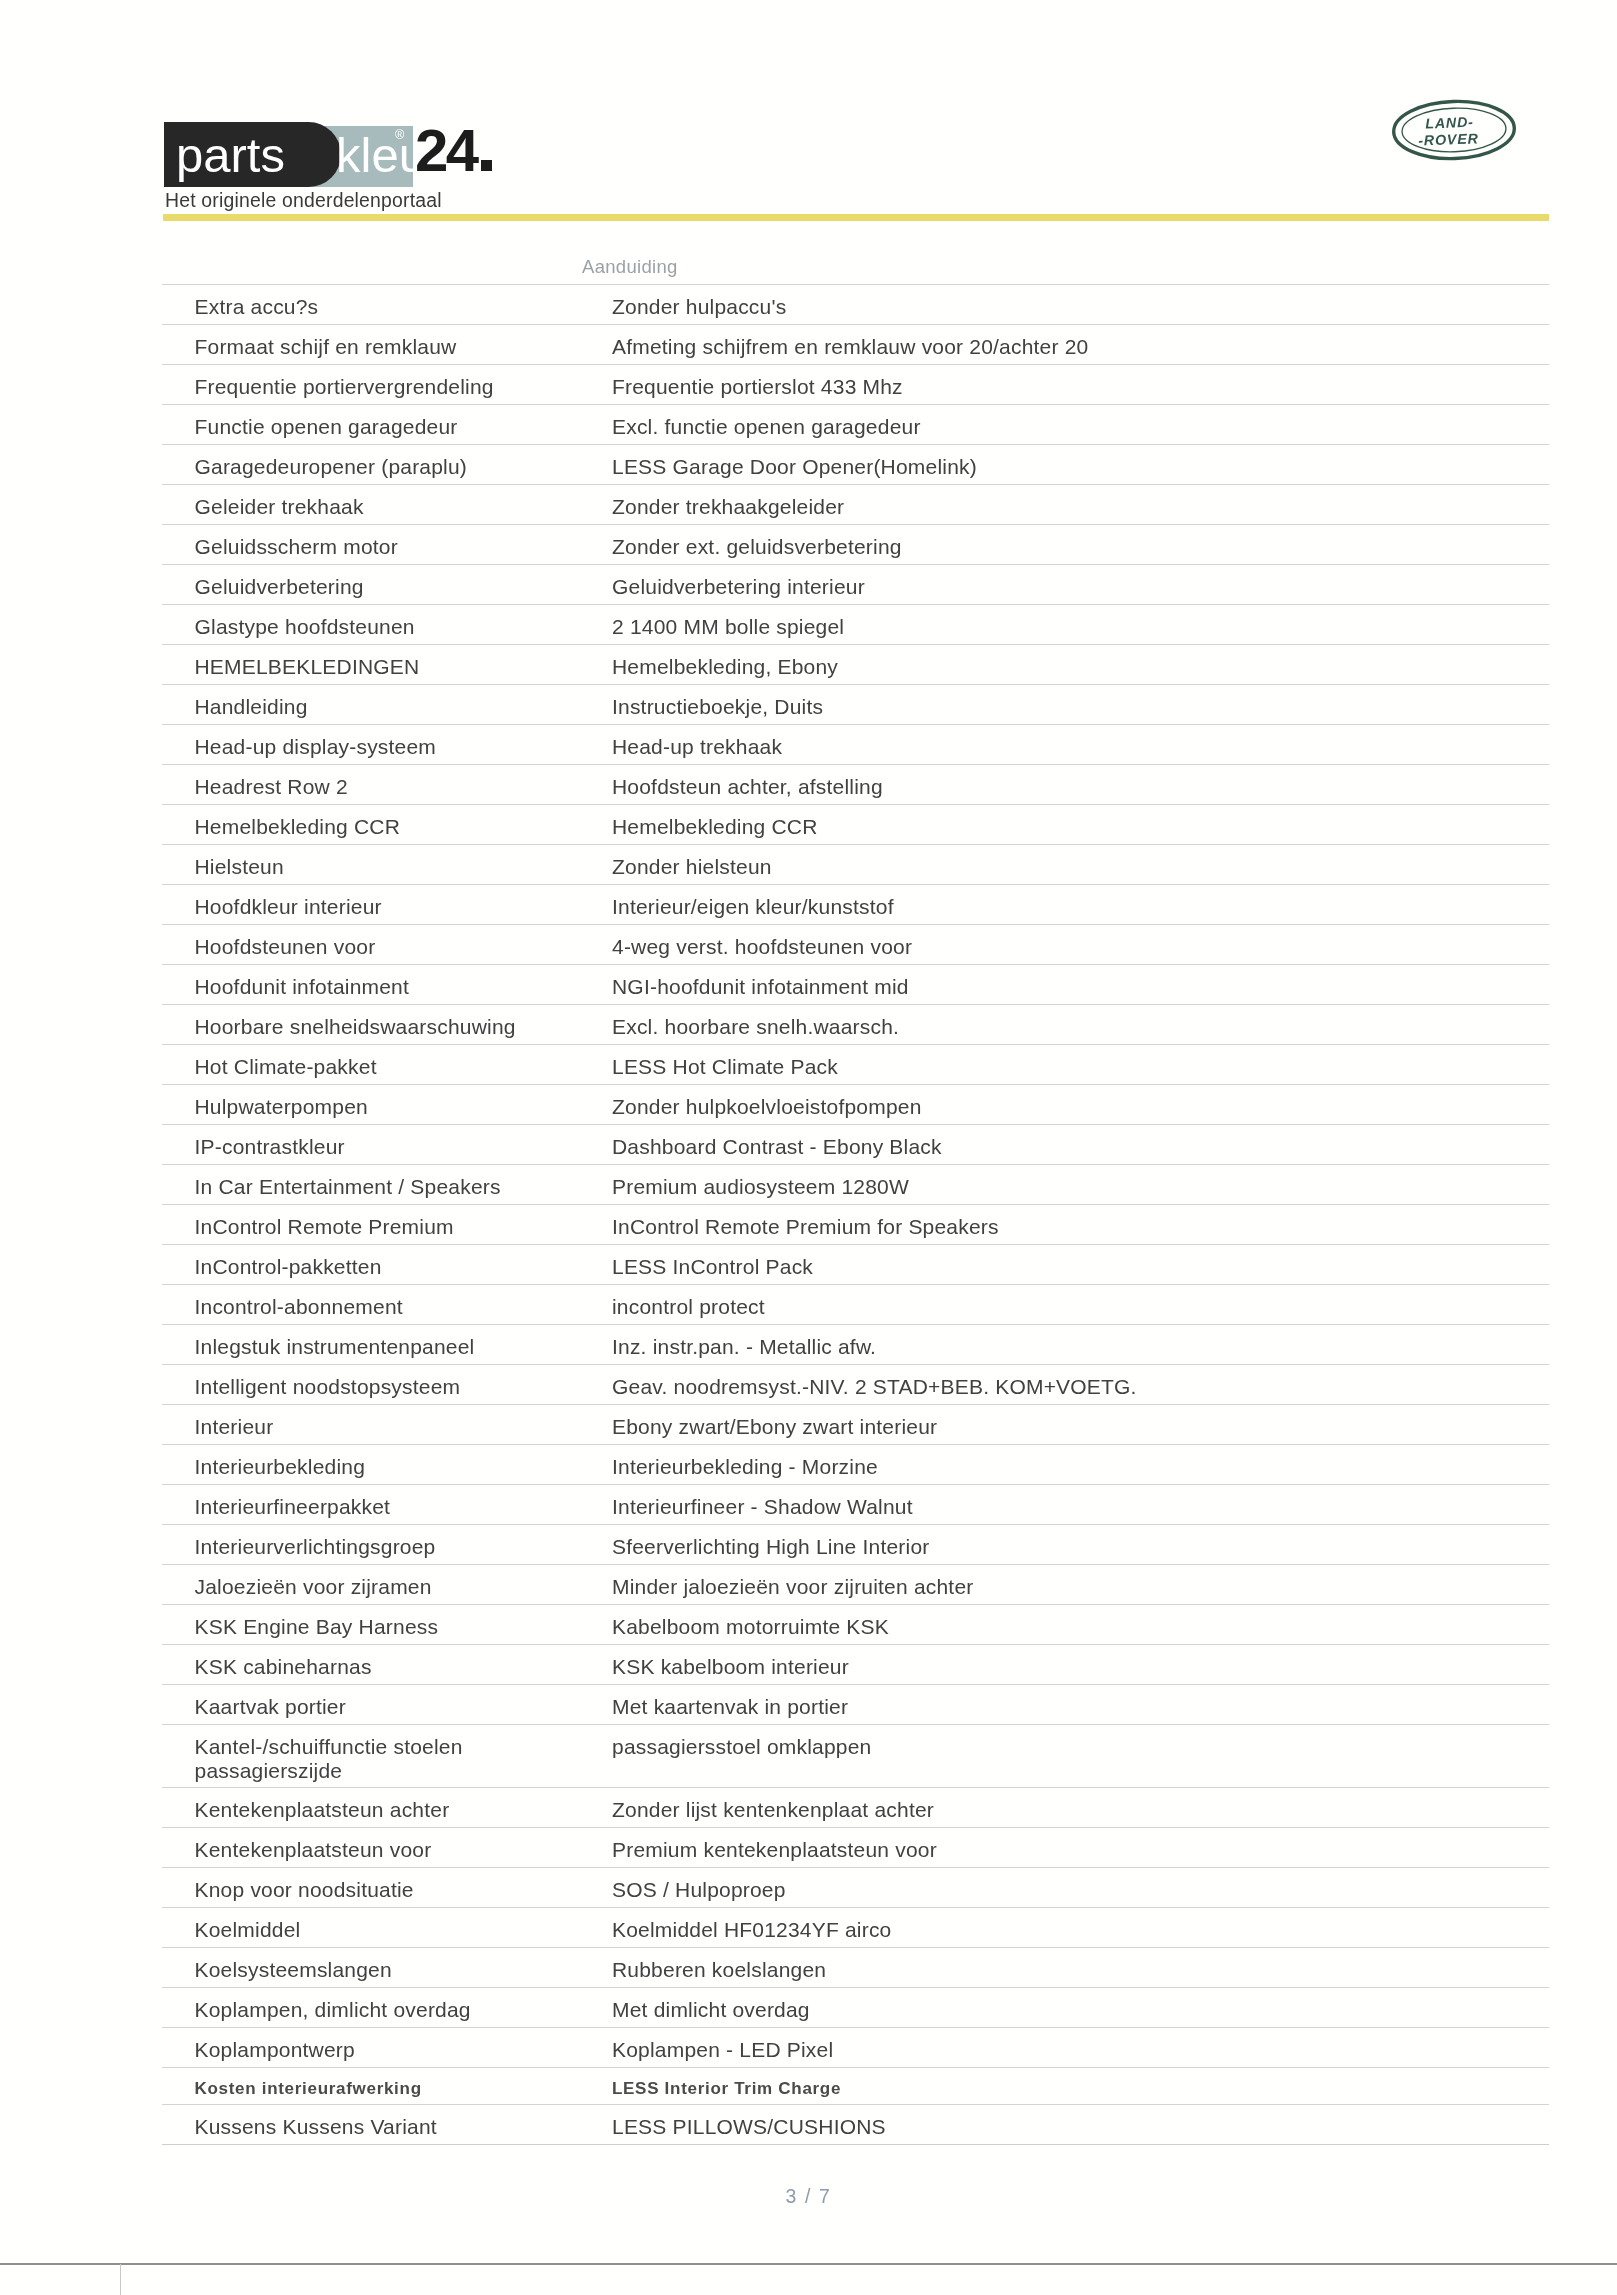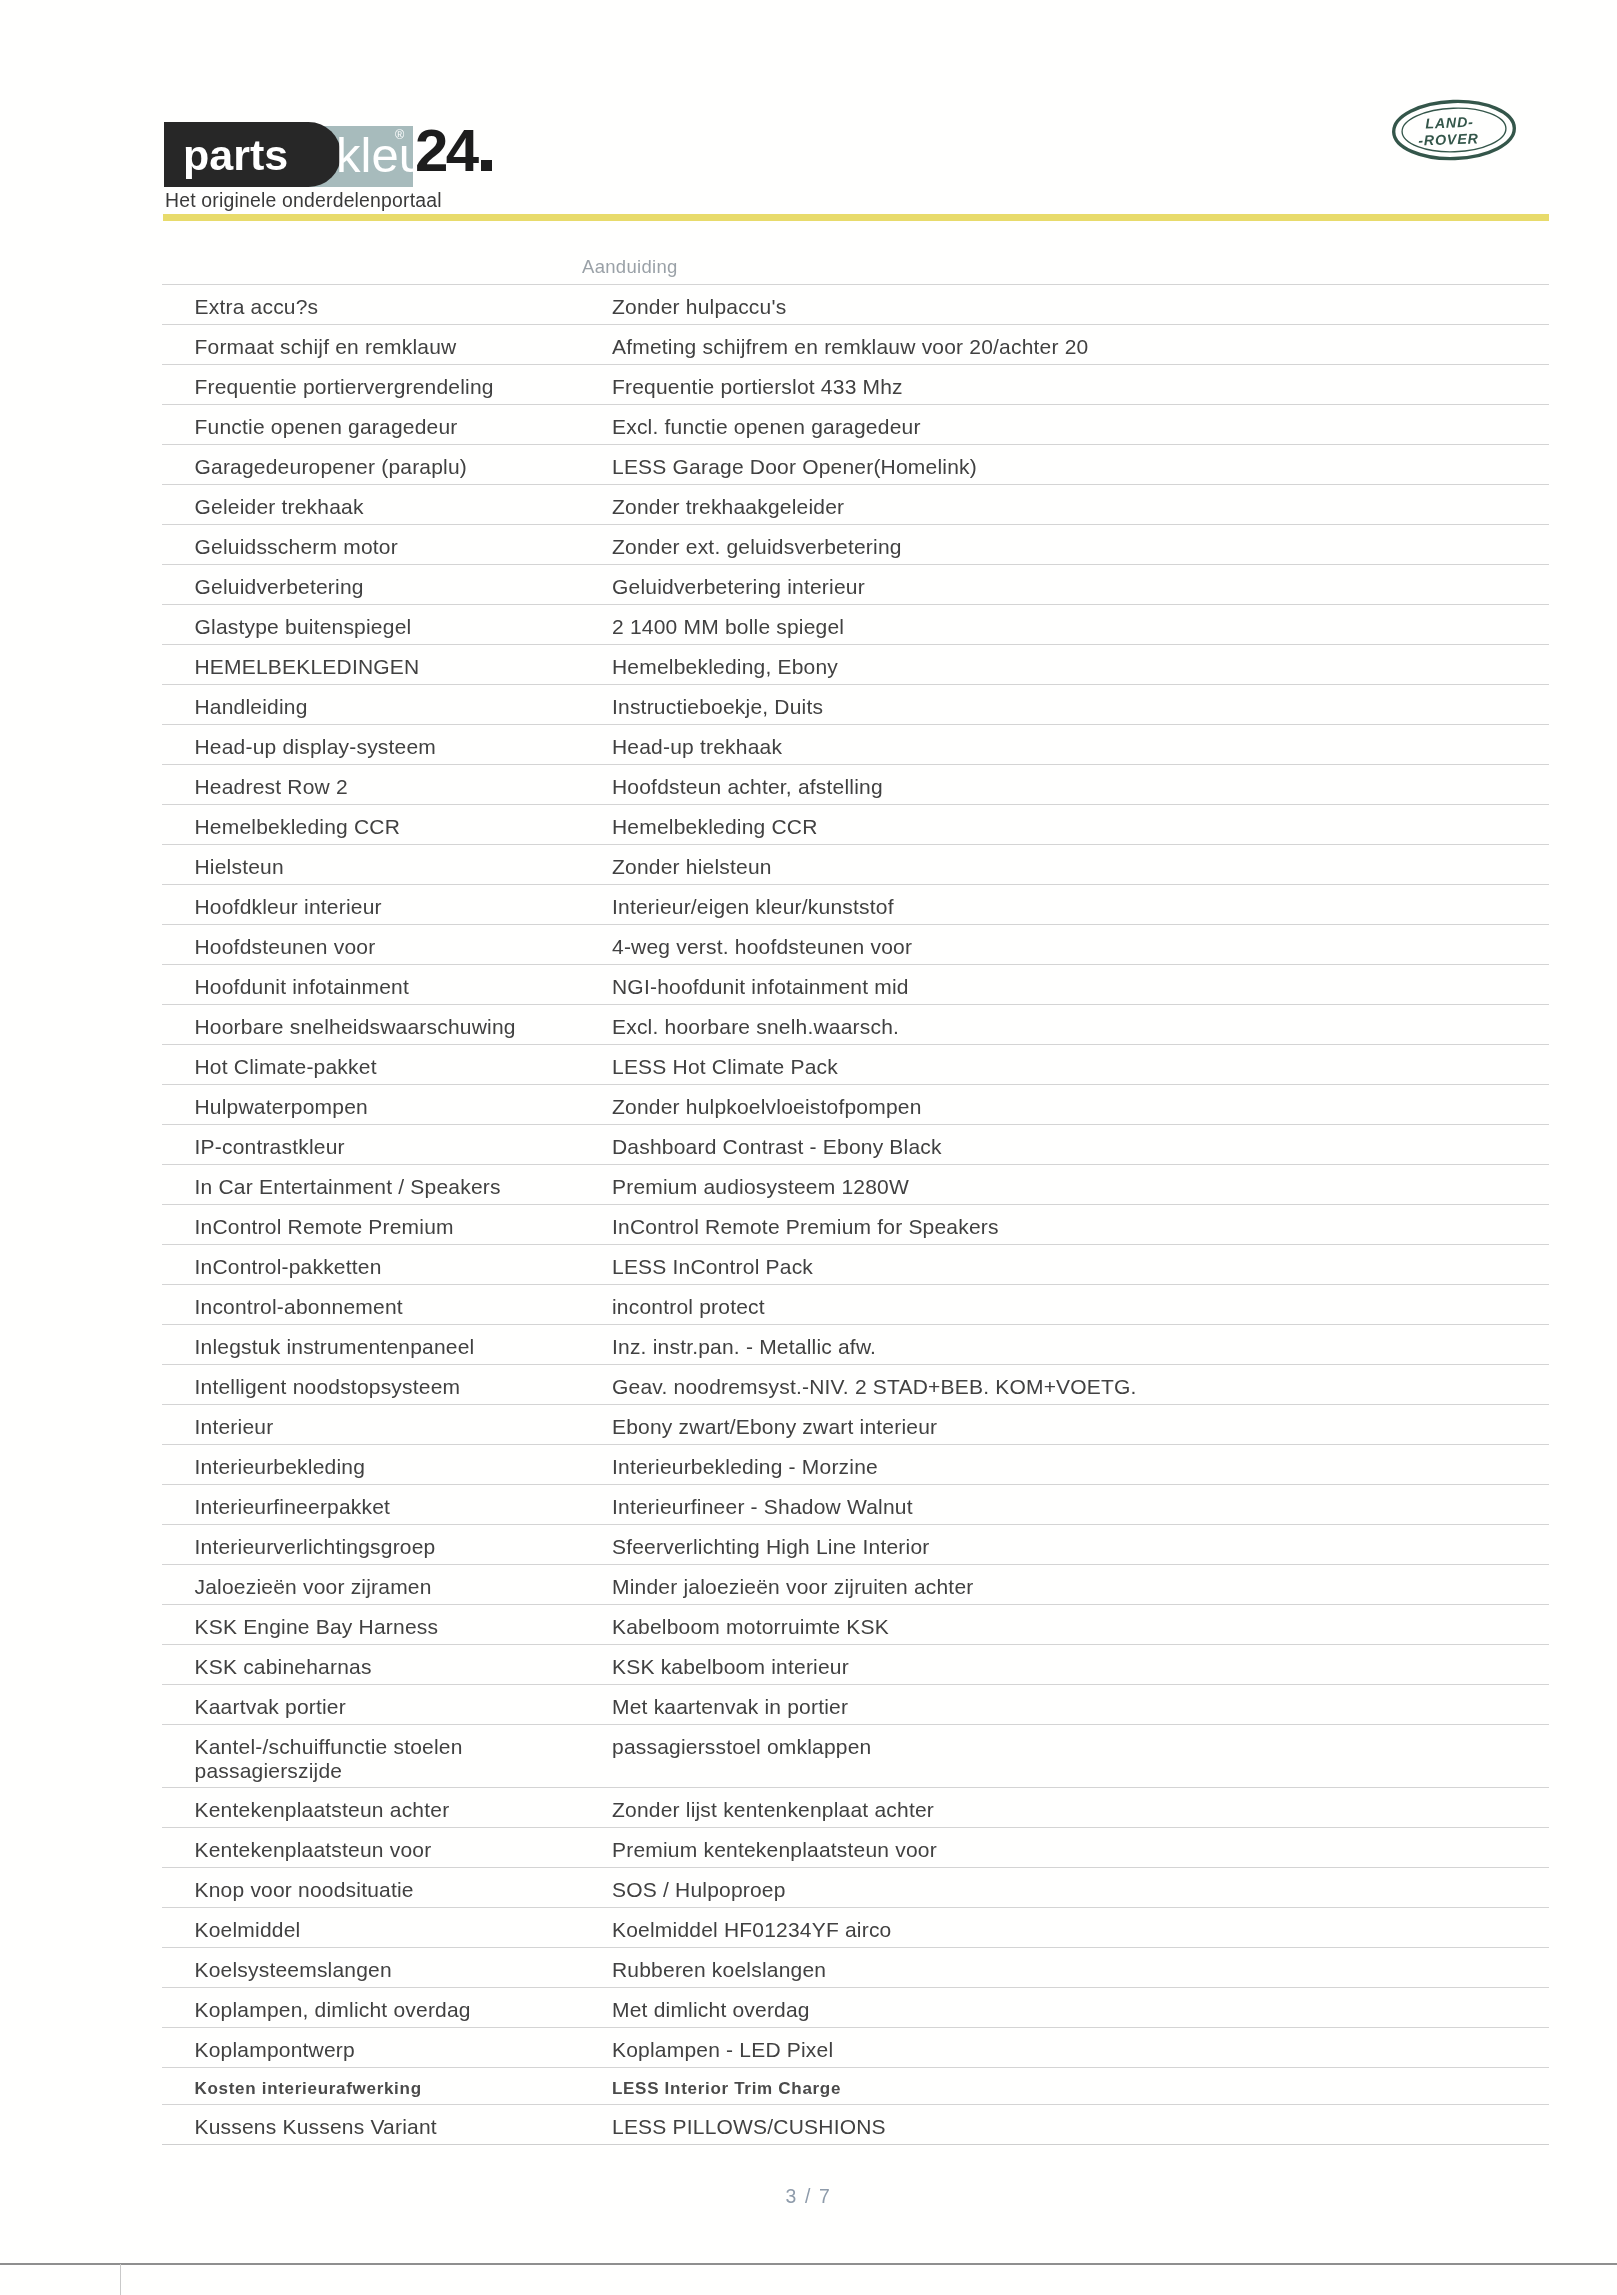--- a/index.html
+++ b/index.html
@@ -3,21 +3,21 @@
 <meta charset="utf-8">
 <style>
   html,body{margin:0;padding:0;background:#ffffff;}
   #page{
     position:relative;width:1617px;height:2295px;background:#fffffe;
     font-family:"Liberation Sans","DejaVu Sans",sans-serif;color:#414141;overflow:hidden;
   }
   
   .logo-gray{position:absolute;left:289px;top:126px;width:124px;height:61px;background:#a7bbbc;z-index:1;}
   .logo-black{position:absolute;left:164px;top:122px;width:177px;height:65px;background:#272727;border-radius:0 34px 34px 0;z-index:2;}
-  .logo-parts{position:absolute;left:183px;top:124px;z-index:3;color:#ffffff;font-size:43px;line-height:62px;font-weight:700;letter-spacing:0;}
+  .logo-parts{position:absolute;left:176px;top:124px;z-index:3;color:#ffffff;font-size:49px;line-height:62px;font-weight:400;letter-spacing:0;}
   .logo-link{position:absolute;left:336px;top:124px;z-index:3;color:#ffffff;font-size:49px;line-height:62px;font-weight:500;}
   .logo-reg{position:absolute;left:395px;top:128px;z-index:3;color:#ffffff;font-size:12.6px;}
   .logo-24{position:absolute;left:415px;top:115px;z-index:3;color:#1d1d1d;font-size:60px;line-height:71px;font-weight:700;letter-spacing:-2.5px;}
   .logo-dot{display:inline-block;width:11px;height:11px;background:#1d1d1d;margin-left:4.2px;}
   .tagline{position:absolute;left:165px;top:189px;font-size:19.4px;color:#3a3a3a;letter-spacing:0.2px;}
   
   .lr-badge{position:absolute;left:1390px;top:99px;width:128px;height:62px;}
   
   .yellow-rule{position:absolute;left:163px;top:214px;width:1386px;height:6.7px;background:#e8db6b;}
   
@@ -89,21 +89,21 @@
         </div>
         <div class="row">
           <div class="cell label">Geluidsscherm motor</div>
           <div class="cell value">Zonder ext. geluidsverbetering</div>
         </div>
         <div class="row">
           <div class="cell label">Geluidverbetering</div>
           <div class="cell value">Geluidverbetering interieur</div>
         </div>
         <div class="row">
-          <div class="cell label">Glastype buitenspiegel</div>
+          <div class="cell label">Glastype hoofdsteunen</div>
           <div class="cell value">2 1400 MM bolle spiegel</div>
         </div>
         <div class="row">
           <div class="cell label">HEMELBEKLEDINGEN</div>
           <div class="cell value">Hemelbekleding, Ebony</div>
         </div>
         <div class="row">
           <div class="cell label">Handleiding</div>
           <div class="cell value">Instructieboekje, Duits</div>
         </div>

